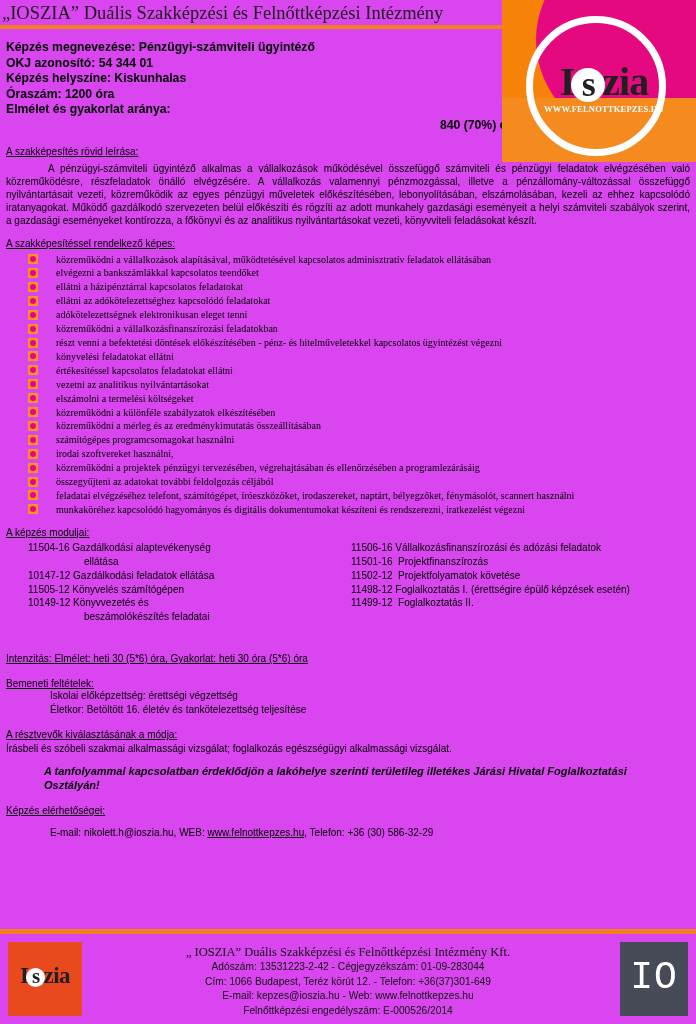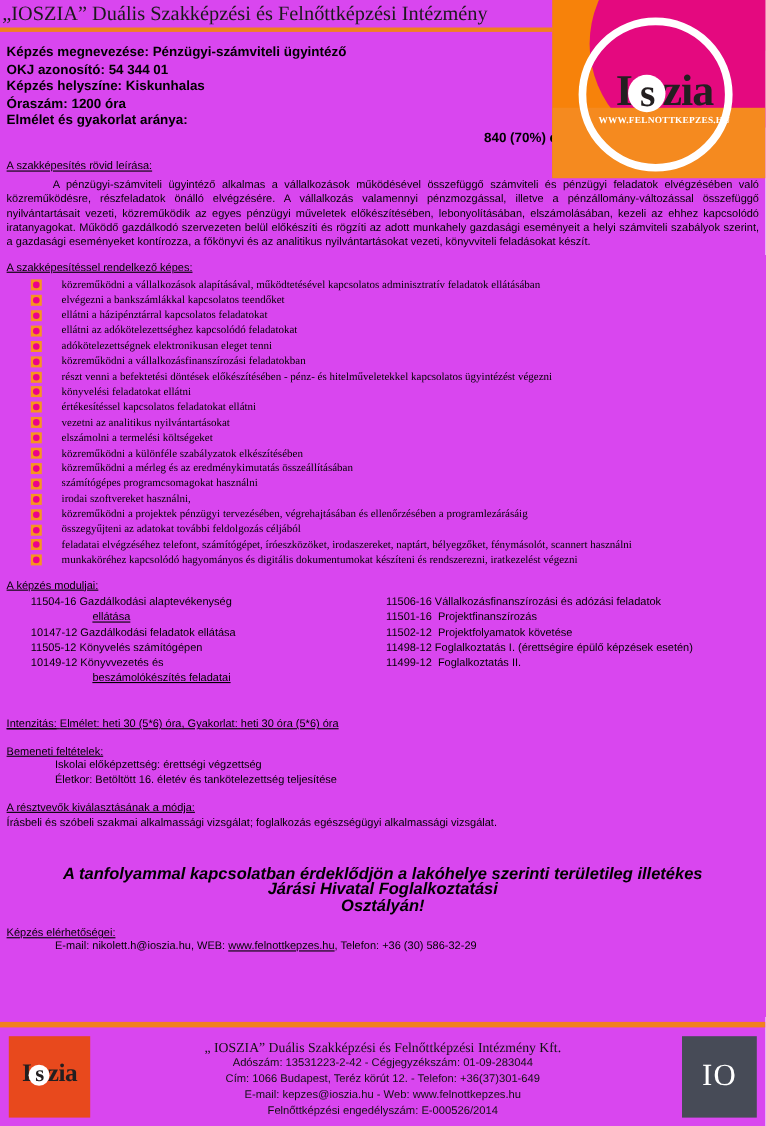--- a/index.html
+++ b/index.html
@@ -200,21 +200,21 @@
     display: flex;
     margin-top: 3px;
     padding-left: 2px;
     font-size: 10px;
     line-height: 13.9px;
   }
   .modules .col { width: 50%; }
   .modules .col.left { padding-left: 22px; box-sizing: border-box; }
   .modules .col.right { padding-left: 2px; box-sizing: border-box; }
   .modules .mod-line { white-space: pre; }
-  .modules .mod-cont { padding-left: 56px; text-decoration: underline; }
+  .modules .mod-cont { padding-left: 56px; }
 
   
   .inline-line {
     font-size: 10px;
     line-height: 13.9px;
     padding-left: 2px;
     margin-top: 28px;
     text-decoration: underline;
   }
   .inline-line .ul { text-decoration: underline; }
@@ -224,34 +224,34 @@
     padding-left: 46px;
   }
   .plain-line {
     font-size: 10px;
     line-height: 13.9px;
     padding-left: 2px;
     margin-top: 2px;
   }
 
   .notice {
-    font-size: 15px;
+    font-size: 11px;
     font-weight: bold;
     font-style: italic;
     line-height: 14.5px;
-    text-align: center;
-    margin-top: 32px;
+    text-align: left;
+    margin-top: 8px;
     padding: 0 40px;
   }
 
   .contact-line {
     font-size: 10px;
     line-height: 13.9px;
     padding-left: 46px;
-    margin-top: 0;
+    margin-top: 10px;
   }
   .contact-line .u { text-decoration: underline; }
 
   
   .footer-rule {
     position: absolute;
     left: 0;
     bottom: 90px;
     width: 100%;
     height: 5px;
@@ -324,22 +324,22 @@
     right: 8px;
     top: 2px;
     width: 68px;
     height: 74px;
     background: #474B57;
   }
   .footer-io .io-text {
     position: absolute;
     left: 0; right: 0; top: 16px;
     text-align: center;
-    font-family: Liberation Serif, serif;
-    font-size: 28px;
+    font-family: Liberation Mono, monospace;
+    font-size: 38px;
     line-height: 40px;
     color: #ffffff;
     letter-spacing: 1px;
   }
 </style>
 </head>
 <body>
 
 <div class="page">
 

